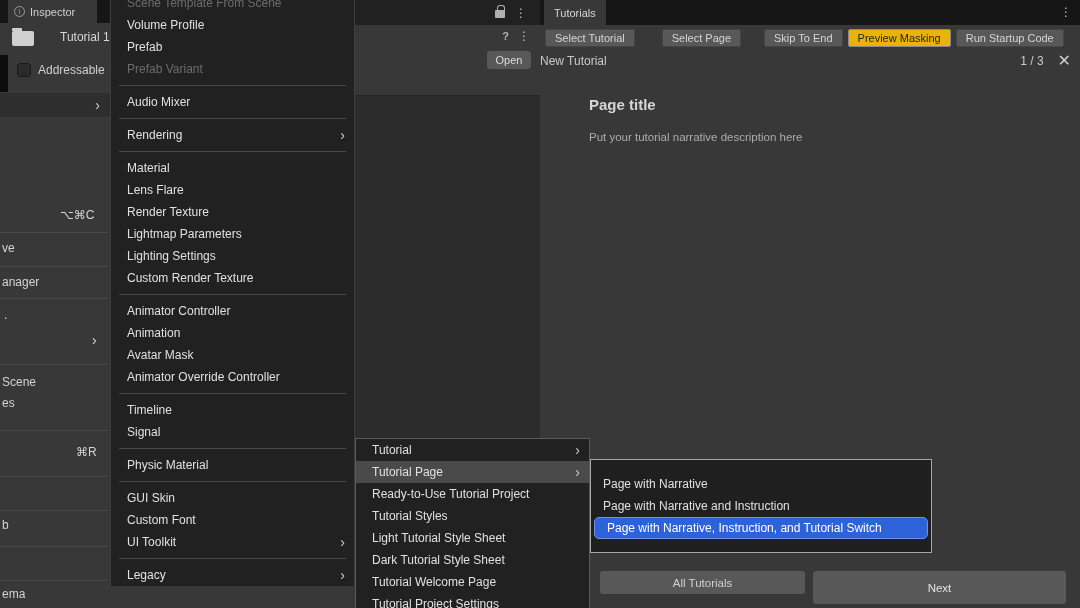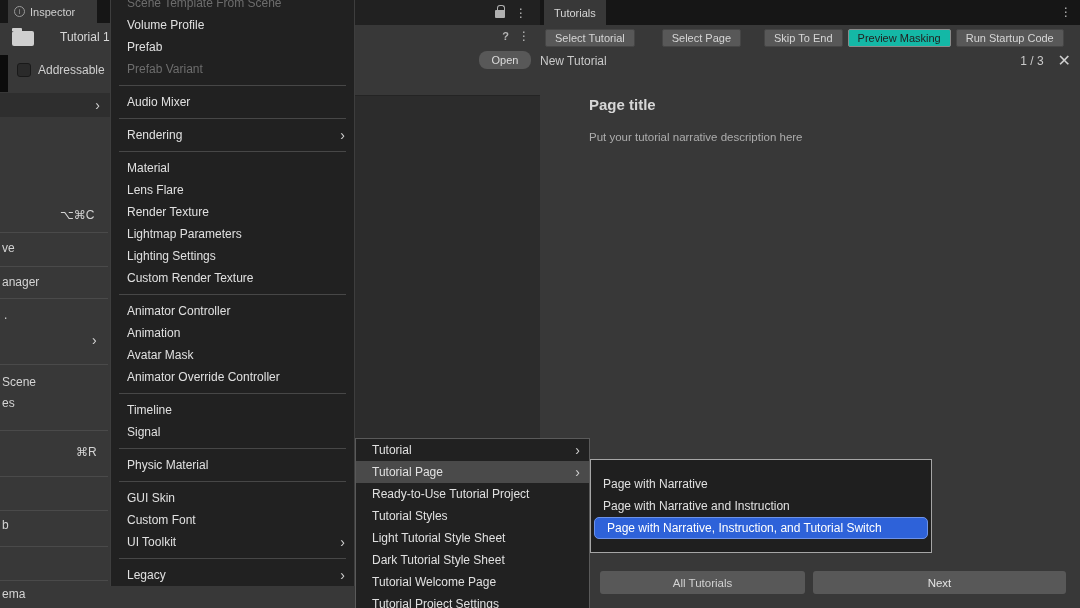--- a/index.html
+++ b/index.html
@@ -26,42 +26,42 @@
   .submenu-arrow{font-size:14px;color:#cfcfcf;line-height:1}
 
   
   #mid-panel{left:355px;top:0;width:185px;height:608px;background:var(--panel-bg,#383838)}
   #mid-header{position:absolute;left:0;top:0;width:185px;height:25px;background:#212121;display:flex;align-items:center;justify-content:flex-end;gap:10px;padding-right:13px}
   .lock-icon{position:relative;width:10px;height:8px;background:#b0b0b0;border-radius:1px;margin-top:3px}
   .lock-icon::before{content:'';position:absolute;top:-5px;left:2px;width:6px;height:6px;border:1.5px solid #b0b0b0;border-bottom:none;border-radius:3px 3px 0 0}
   .kebab{color:#bdbdbd;font-size:12px;line-height:1}
   #mid-subrow{position:absolute;left:0;top:25px;width:185px;height:22px;display:flex;align-items:center;justify-content:flex-end;gap:9px;padding-right:10px}
   .help-icon{color:#b5b5b5;font-size:11px;font-weight:bold}
-  #open-btn{position:absolute;right:9px;top:51px;width:52px;height:18px;background:var(--button-bg,#585858);border-radius:8px;color:#dcdcdc;font-size:11px;display:flex;align-items:center;justify-content:center}
+  #open-btn{position:absolute;right:9px;top:51px;width:44px;height:18px;background:var(--button-bg,#585858);border-radius:3px;color:#dcdcdc;font-size:11px;display:flex;align-items:center;justify-content:center}
   #mid-body{position:absolute;left:0;top:95px;width:185px;height:513px;background:#2c2c2c;border-top:1px solid #242424}
 
   
   #tut-panel{left:540px;top:0;width:540px;height:608px;background:var(--panel-bg,#383838)}
   #tut-tabbar{position:absolute;left:0;top:0;width:540px;height:25px;background:var(--tabbar-bg,#161616);display:flex}
   #tab-tutorials{margin-left:4px;height:25px;background:var(--panel-bg,#383838);display:flex;align-items:center;padding:0 10px;font-size:11px;color:#d6d6d6}
   #tut-kebab{position:absolute;right:8px;top:6px}
   #tut-toolbar{position:absolute;left:0;top:25px;width:540px;height:22px;background:var(--panel-bg,#383838);display:flex;align-items:flex-end;gap:5px;padding-left:5px}
   .tb-btn{height:18px;background:var(--button-bg,#585858);border:1px solid #454545;border-radius:2px;color:#d6d6d6;font-size:11px;display:flex;align-items:center;padding:0 9px;white-space:nowrap}
   .tb-btn:nth-child(2){margin-left:22px}
   .tb-btn:nth-child(3){margin-left:18px}
-  .tb-btn.active{background:#14b8a6;color:#222;border-color:#8a8a8a}
+  .tb-btn.active{background:#eab308;color:#222;border-color:#8a8a8a}
   #tut-header{position:absolute;left:0;top:47px;width:540px;height:28px;display:flex;align-items:center;font-size:12px;color:#cacaca}
   #tut-title{}
   #tut-pagination{margin-left:auto}
   #tut-close{margin-left:14px;margin-right:9px;font-size:16px;color:#cfcfcf;line-height:1;cursor:default}
   #content-title{position:absolute;left:49px;top:96px;font-size:15px;font-weight:bold;color:#d6d6d6}
   #content-desc{position:absolute;left:49px;top:131px;font-size:11.5px;color:#adadad}
   .big-btn{position:absolute;background:var(--button-bg,#585858);border-radius:3px;display:flex;align-items:center;justify-content:center;font-size:11.5px;color:#d2d2d2}
   #btn-all{left:60px;top:571px;width:205px;height:23px}
-  #btn-next{left:273px;top:571px;width:253px;height:23px;color:#e4e4e4}
+  #btn-next{left:273px;top:571px;width:253px;height:33px;color:#e4e4e4}
 
   
   .menu{position:absolute;background:var(--menu-bg,#212121)}
   #create-menu{left:110px;top:-8px;width:245px;z-index:10;border-left:1px solid #3e3e3e;border-right:1px solid #3e3e3e}
   #tutorial-menu{left:355px;top:438px;width:235px;z-index:11;border:1px solid #5a5a5a}
   #page-menu{left:590px;top:459px;width:342px;z-index:12;border:1px solid #a6a6a6;padding:13px 0;background:#1f1f1f}
   .menu-item{height:22px;display:flex;align-items:center;justify-content:space-between;padding:0 9px 0 16px;font-size:12px;color:#e0e0e0;white-space:nowrap;cursor:default}
   .menu-item.disabled{color:#6d6d6d}
   .menu-item.hl-hover{background:var(--hover-gray,#4a4a4a)}
   #page-menu .menu-item{padding-left:12px}

